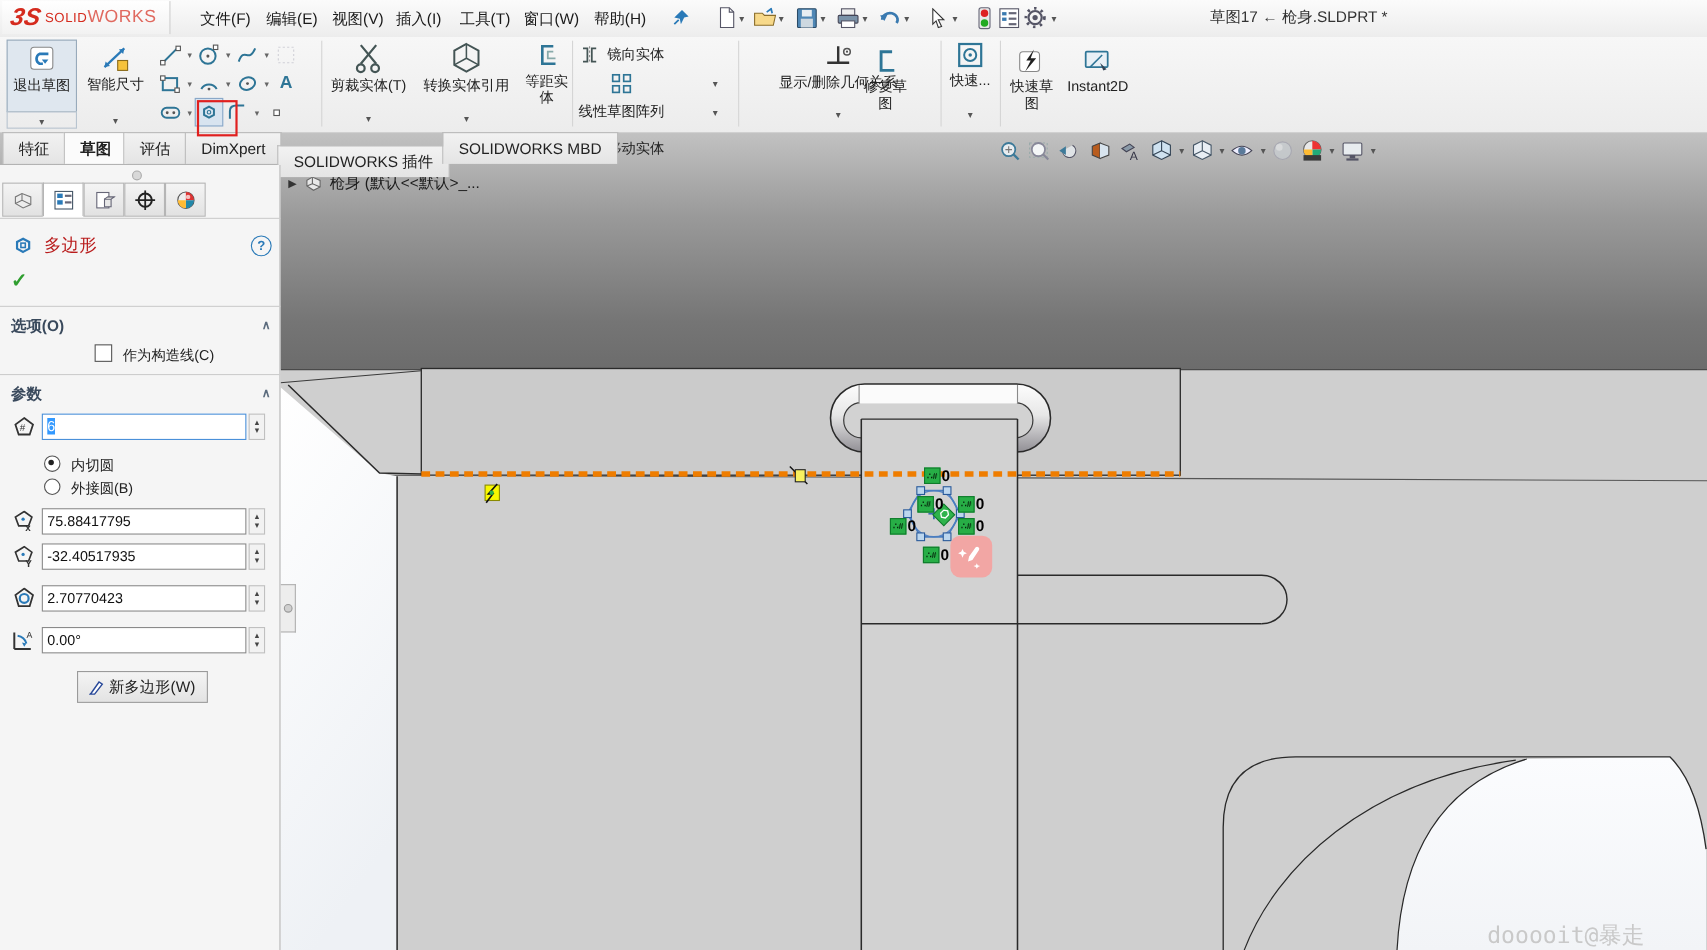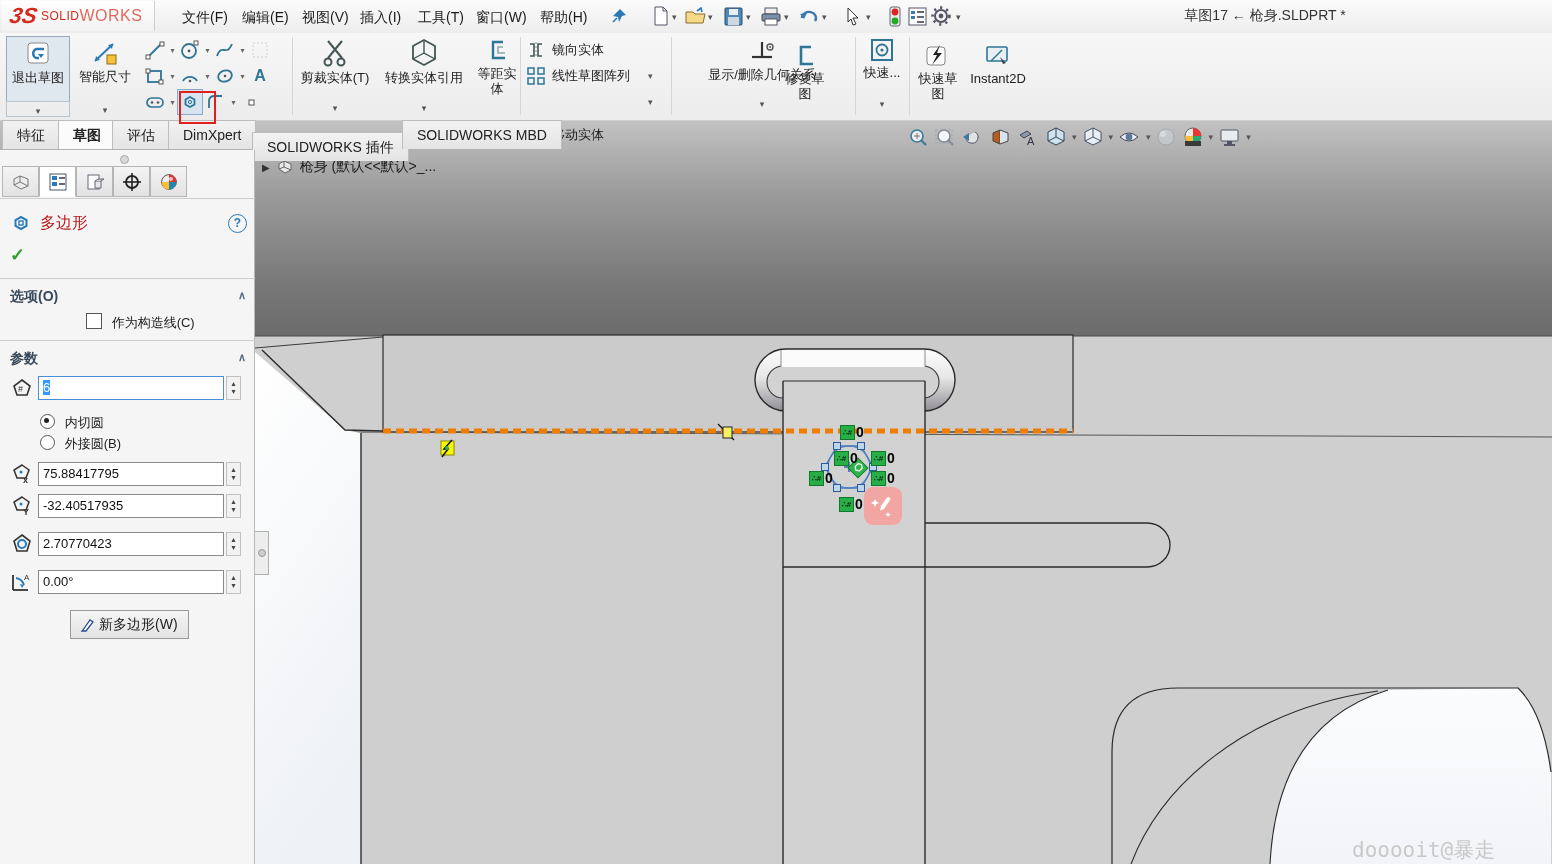--- a/index.html
+++ b/index.html
@@ -9,21 +9,21 @@
   .nosel{user-select:none;}
   
   #titlebar{left:0;top:0;width:1552px;height:33px;background:linear-gradient(#fbfbfb,#ededed);border-bottom:1px solid #c8c8c8;}
   #logo{left:2px;top:1px;width:153px;height:30px;background:linear-gradient(#ffffff,#f2f2f2);border-right:1px solid #cfcfcf;display:flex;align-items:center;padding-left:8px;box-sizing:border-box;}
   .logo-mark{font-style:italic;font-weight:bold;font-size:22px;color:#d52b1e;transform:skewX(-12deg);margin-right:4px;}
   .logo-solid{font-weight:normal;font-size:12px;color:#d52b1e;letter-spacing:.5px;}
   .logo-works{font-weight:300;font-size:16px;color:#e0695f;letter-spacing:.5px;}
   .menu-item{top:6px;height:22px;line-height:22px;padding:0 6px;color:#1a1a1a;font-size:14px;}
   .qicon{top:4px;width:22px;height:24px;display:flex;align-items:center;justify-content:center;}
   .caret{color:#555;font-size:9px;line-height:10px;}
-  #win-title{top:7px;left:1100px;width:330px;text-align:center;font-size:14px;color:#333;}
+  #win-title{top:7px;left:1100px;width:330px;font-size:14px;color:#333;}
   
   #ribbon{left:0;top:33px;width:1552px;height:87px;background:linear-gradient(#f7f7f7,#ececec);border-bottom:1px solid #d0d0d0;}
   .rsep{top:4px;width:1px;height:78px;background:#d5d5d5;}
   .bigbtn{display:flex;flex-direction:column;align-items:center;color:#222;font-size:13px;}
   .bigbtn .lbl{margin-top:2px;text-align:center;line-height:15px;}
   .tool{width:24px;height:24px;display:flex;align-items:center;justify-content:center;border:1px solid transparent;}
   .tool.pressed{background:#d8e4f0;border-color:#8aa8c8;}
   .tcaret{width:9px;font-size:8px;color:#666;text-align:center;}
   #exit-sketch{background:#dfe7ef;border:1px solid #98aabb;}
   .stacklbl{font-size:13px;color:#222;}
@@ -529,21 +529,21 @@
     <div class="rsep abs" style="left:520px;"></div>
 
     <div class="abs" style="left:526px;top:7px;display:flex;align-items:center;gap:6px;">
       <svg width="20" height="20">
           <path d="M4,4 L8,4 L8,16 L4,16" fill="none" stroke="#455" stroke-width="1.6"></path>
           <path d="M16,4 L12,4 L12,16 L16,16" fill="none" stroke="#455" stroke-width="1.6"></path>
           <line x1="10" y1="2" x2="10" y2="18" stroke="#888" stroke-dasharray="2 2"></line>
         </svg>
       <span class="stacklbl">镜向实体</span>
     </div>
-    <div class="abs" style="left:526px;top:33px;display:flex;align-items:center;gap:6px;">
+    <div class="abs" style="left:526px;top:33px;display:flex;align-items:center;gap:6px;flex-direction:column;">
       <svg width="20" height="20">
           <rect x="2" y="2" width="6" height="6" fill="none" stroke="#2e7596" stroke-width="1.5"></rect>
           <rect x="12" y="2" width="6" height="6" fill="none" stroke="#2e7596" stroke-width="1.5"></rect>
           <rect x="2" y="12" width="6" height="6" fill="none" stroke="#2e7596" stroke-width="1.5"></rect>
           <rect x="12" y="12" width="6" height="6" fill="none" stroke="#2e7596" stroke-width="1.5"></rect>
         </svg>
       <span class="stacklbl">线性草图阵列</span>
     </div>
     <span class="caret abs" style="left:648px;top:38px;">▾</span>
     <div class="abs" style="left:526px;top:59px;display:flex;align-items:center;gap:6px;margin-top:33px;">

